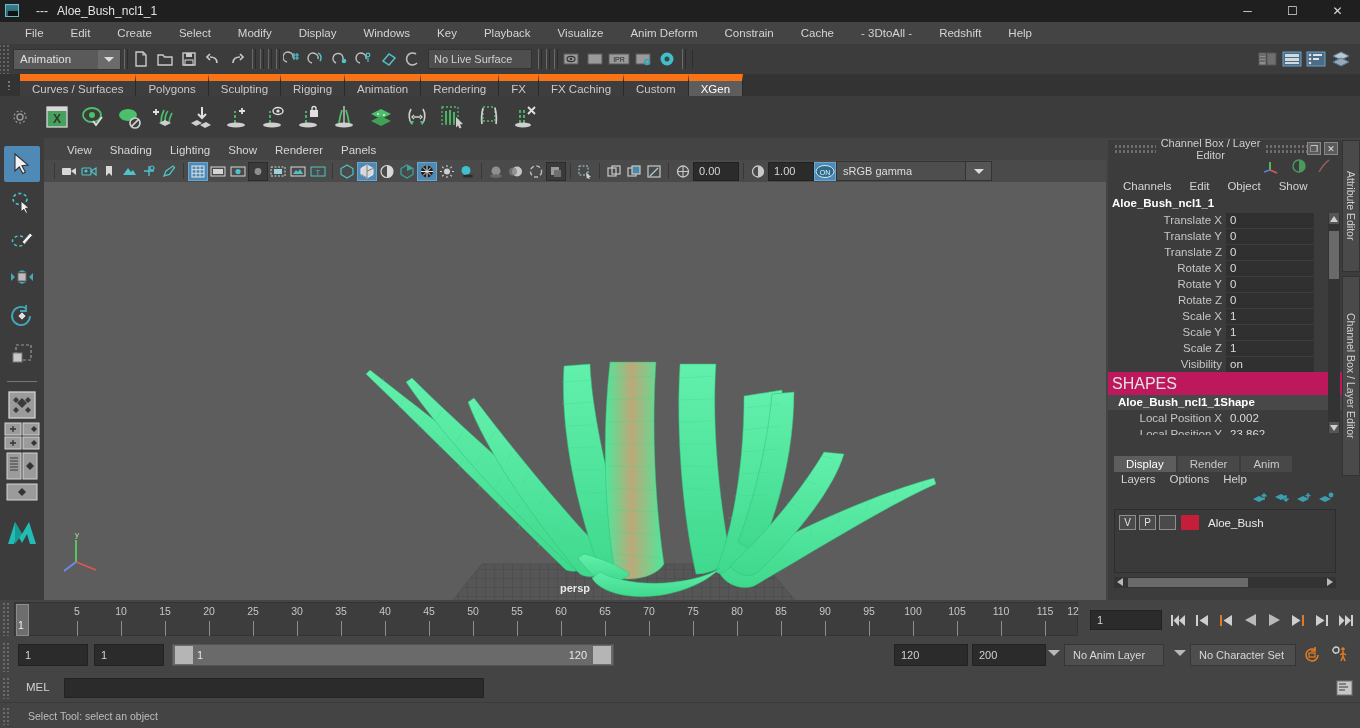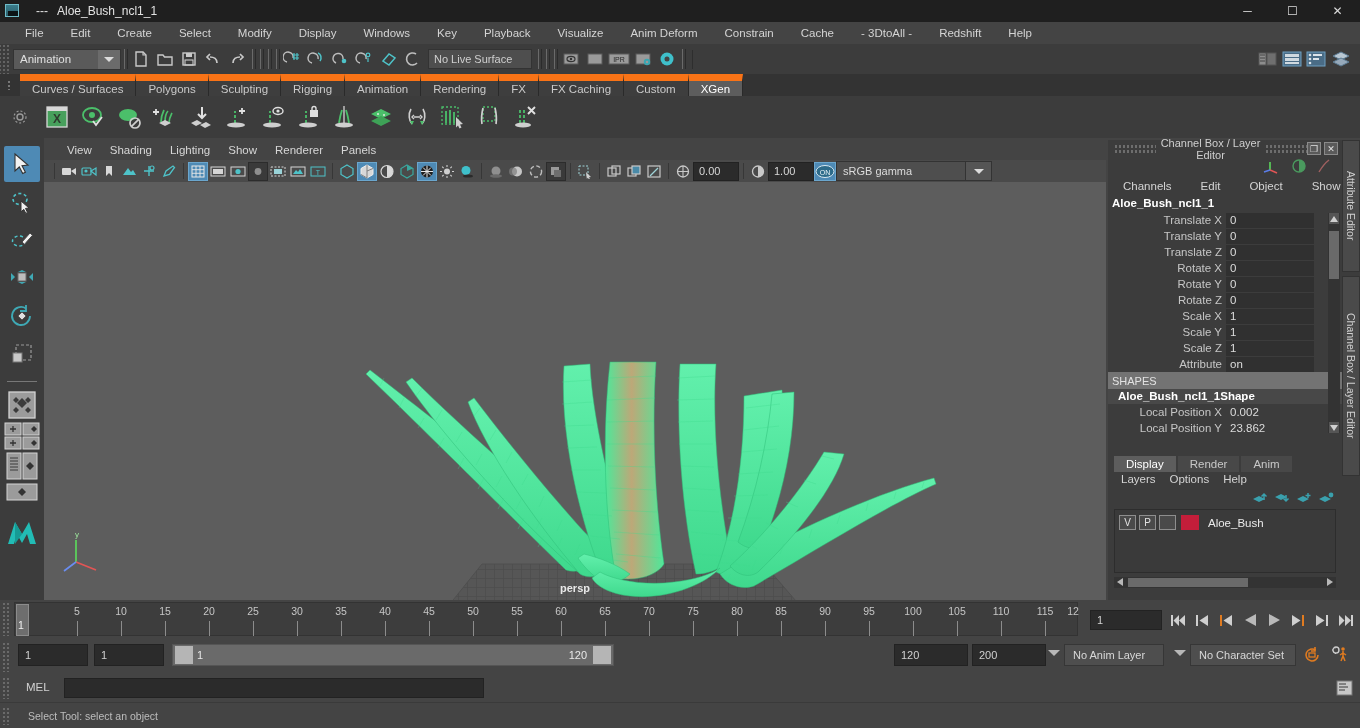--- a/index.html
+++ b/index.html
@@ -118,30 +118,30 @@
   .cbox { position:absolute; left:1108px; top:140px; width:234px; height:460px; background:#3c3c3c;}
   .cbox-title { height:17px; background:#3c3c3c; display:flex; align-items:center; position:relative;}
   .cbox-title .dots{width:42px;height:10px;margin-left:6px;
     background-image:radial-gradient(#6d6d6d 1px,transparent 1px);background-size:4px 5px;}
   .cbox-title .t{flex:1;text-align:center;font-size:11px;color:#cfcfcf;}
   .cbox-title .dots2{width:42px;height:10px;
     background-image:radial-gradient(#6d6d6d 1px,transparent 1px);background-size:4px 5px;}
   .winbtn { width:14px;height:13px;border:1px solid #8a8a8a; background:#5a5a5a; margin-right:3px;
      display:flex;align-items:center;justify-content:center;font-size:9px;color:#e0e0e0;}
   .cbox-gizrow { height:20px; display:flex; align-items:center; justify-content:flex-end; padding-right:10px; gap:8px;}
-  .cbox-menu { height:18px; display:flex; align-items:center; padding-left:8px; gap:15px;}
+  .cbox-menu { height:18px; display:flex; align-items:center; padding-left:8px; gap:4px;}
   .cbox-menu .mi{padding:1px 7px;font-size:11.5px;color:#d4d4d4;}
   .cbox-body { position:relative; height:240px; background:#3c3c3c; overflow:hidden;}
   .objname { font-size:11.5px; color:#ffffff; font-weight:bold; padding:2px 0 3px 4px;}
   .crow { display:flex; height:16px; align-items:center; }
   .clabel { width:118px; text-align:right; font-size:11.5px; color:#c6c6c6; padding-right:4px;}
   .cval { width:88px; height:15px; background:#3c3c3c; font-size:11.5px; color:#dcdcdc; padding-left:4px;
       display:flex;align-items:center;}
   .cval.dk { background:#303030; }
-  .sechead { font-size:11px; color:#e2e2e2; padding:3px 0 2px 4px; background:#737373;}
+  .sechead { font-size:16px; color:#e2e2e2; padding:3px 0 2px 4px; background:#be185d;}
   .shapename { font-size:11.5px; color:#ffffff; font-weight:bold; padding:1px 0 2px 10px; background:#484848;}
   .cscroll { position:absolute; right:2px; top:18px; width:12px; bottom:2px; background:#333;}
   .cscroll .thumb{position:absolute;left:1px;top:18px;width:10px;height:48px;background:#6a6a6a;}
   .cscroll .au,.cscroll .ad{position:absolute;left:1px;width:10px;height:11px;background:#555;
      display:flex;align-items:center;justify-content:center;}
   .cscroll .au{top:0;} .cscroll .ad{bottom:0;}
 
   
   .layerwrap { position:absolute; left:1108px; top:452px; width:234px; height:148px; background:#3c3c3c;}
   .ltabs { height:20px; display:flex; align-items:flex-end; padding-left:6px;}
@@ -995,21 +995,21 @@
         </div>
       <div class="crow">
         <div class="clabel">Scale Y</div>
         <div class="cval dk">1</div>
         </div>
       <div class="crow">
         <div class="clabel">Scale Z</div>
         <div class="cval dk">1</div>
         </div>
       <div class="crow">
-        <div class="clabel">Attribute</div>
+        <div class="clabel">Visibility</div>
         <div class="cval dk">on</div>
         </div>
 
       <div class="sechead">SHAPES</div>
       <div class="shapename">Aloe_Bush_ncl1_1Shape</div>
 
       <div class="crow">
         <div class="clabel">Local Position X</div>
         <div class="cval">0.002</div>
         </div>

